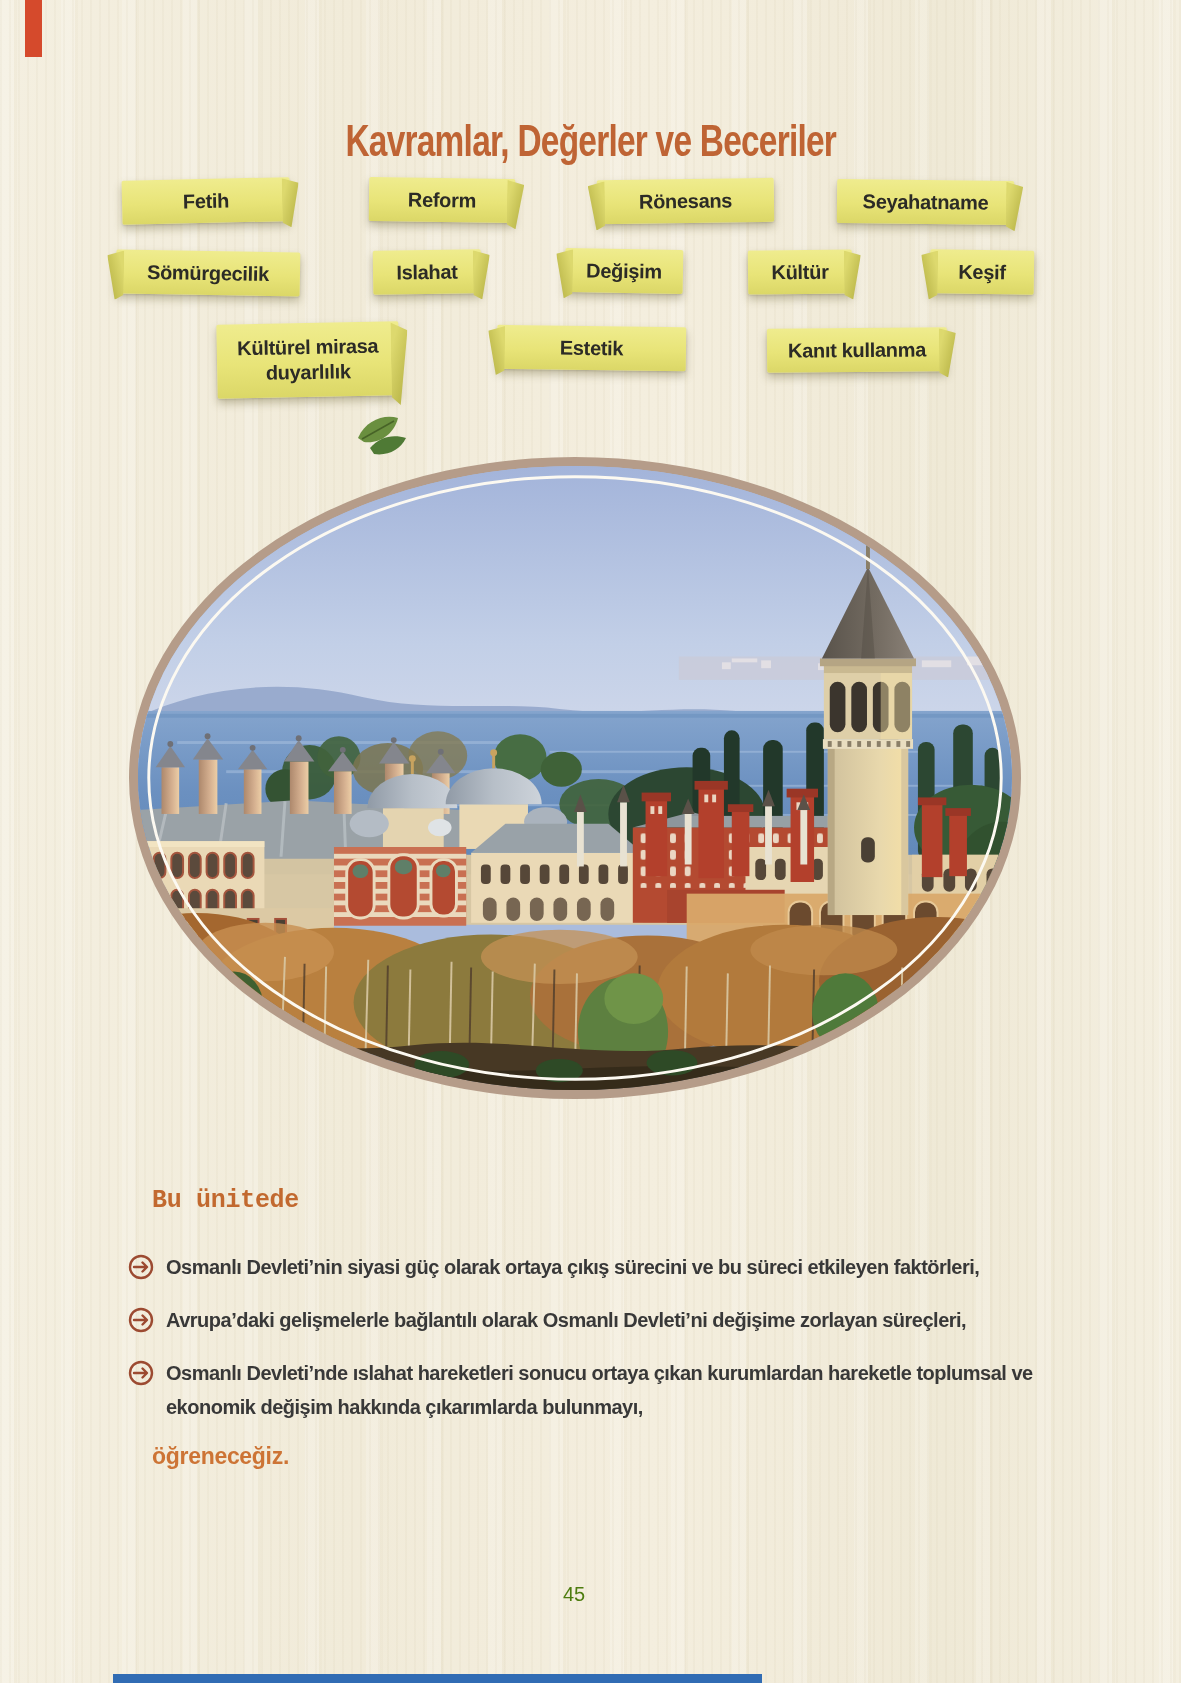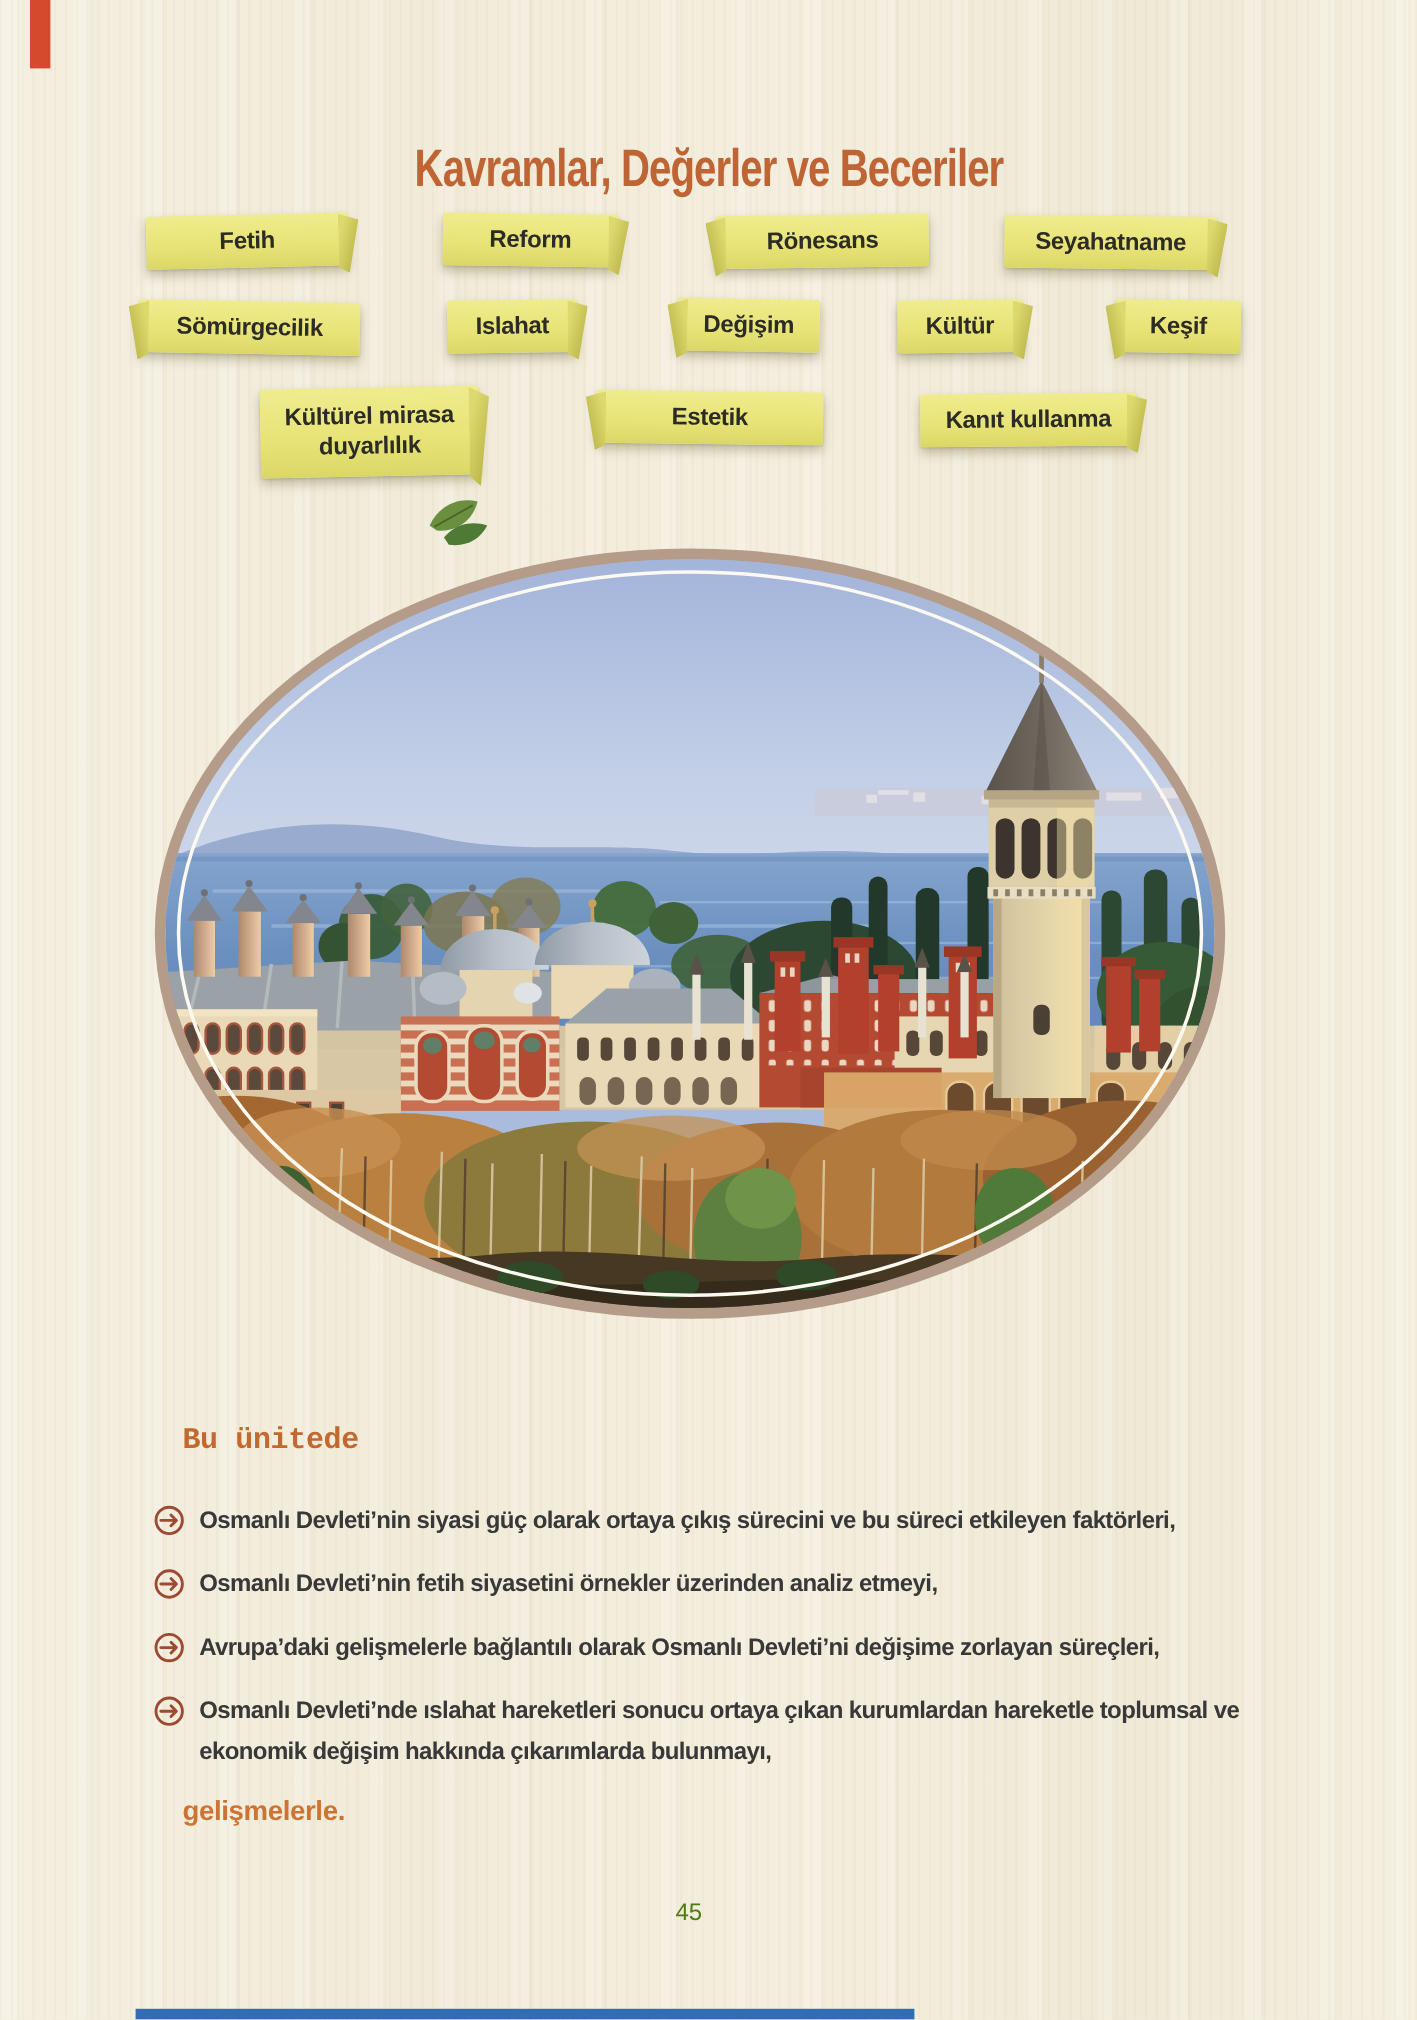--- a/index.html
+++ b/index.html
@@ -506,37 +506,28 @@
       </span>
       <span>Osmanlı Devleti’nin siyasi güç olarak ortaya çıkış sürecini ve bu süreci etkileyen faktörleri,</span>
     </li>
     <li>
       <span class="obj-icon">
         <svg width="26" height="26" viewBox="0 0 26 26">
             <circle cx="13" cy="13" r="11" fill="none" stroke="#9c4a31" stroke-width="2.4"></circle>
             <path d="M6,13 H18 M14.5,8.5 L19,13 L14.5,17.5" fill="none" stroke="#9c4a31" stroke-width="2.4" stroke-linecap="round" stroke-linejoin="round"></path>
           </svg>
       </span>
-      <span>Osmanlı Devleti’nin fetih siyasetini örnekler üzerinden analiz etmeyi,</span>
-    </li>
-    <li>
-      <span class="obj-icon">
-        <svg width="26" height="26" viewBox="0 0 26 26">
-            <circle cx="13" cy="13" r="11" fill="none" stroke="#9c4a31" stroke-width="2.4"></circle>
-            <path d="M6,13 H18 M14.5,8.5 L19,13 L14.5,17.5" fill="none" stroke="#9c4a31" stroke-width="2.4" stroke-linecap="round" stroke-linejoin="round"></path>
-          </svg>
-      </span>
       <span>Avrupa’daki gelişmelerle bağlantılı olarak Osmanlı Devleti’ni değişime zorlayan süreçleri,</span>
     </li>
     <li>
       <span class="obj-icon">
         <svg width="26" height="26" viewBox="0 0 26 26">
             <circle cx="13" cy="13" r="11" fill="none" stroke="#9c4a31" stroke-width="2.4"></circle>
             <path d="M6,13 H18 M14.5,8.5 L19,13 L14.5,17.5" fill="none" stroke="#9c4a31" stroke-width="2.4" stroke-linecap="round" stroke-linejoin="round"></path>
           </svg>
       </span>
       <span>Osmanlı Devleti’nde ıslahat hareketleri sonucu ortaya çıkan kurumlardan hareketle toplumsal ve ekonomik değişim hakkında çıkarımlarda bulunmayı,</span>
     </li>
   </ul>
-  <p class="closing">gelişmelerle.</p>
+  <p class="closing">öğreneceğiz.</p>
 </div>
 
 <div class="abs page-number">45</div>
 
 </body></html>

